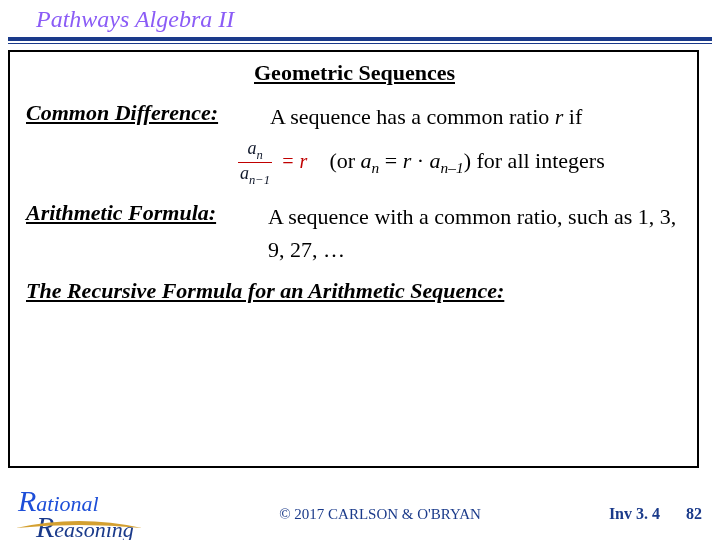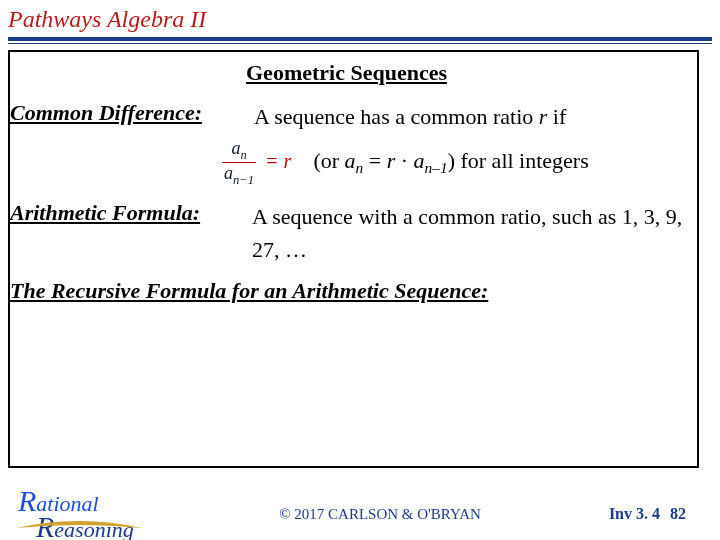--- a/index.html
+++ b/index.html
@@ -8,39 +8,40 @@
     height: 540px;
     background: #fff;
     font-family: "Times New Roman", Times, serif;
     position: relative;
     overflow: hidden;
   }
   .header {
     padding: 6px 8px 2px 8px;
   }
   .title {
-    color: #b91c1c;
+    color: #8b5cf6;
     font-style: italic;
     font-size: 24px;
     font-weight: normal;
+    margin-left: 28px;
   }
   .rule-thick {
     height: 4px;
     background: #1a3a8a;
     margin: 2px 8px 0 8px;
   }
   .rule-thin {
     height: 1px;
     background: #1a3a8a;
     margin: 2px 8px 0 8px;
   }
   .content-box {
     border: 2px solid #000;
     margin: 6px 21px 0 8px;
-    padding: 8px 14px 10px 0;
+    padding: 8px 14px 10px 16px;
     height: 418px;
   }
   .section-title {
     text-align: center;
     font-size: 22px;
     font-weight: bold;
     text-decoration: underline;
     margin-bottom: 14px;
   }
   .def-row {
@@ -151,21 +152,21 @@
     color: #1a3a8a;
     font-weight: bold;
     font-size: 16px;
   }
   .pagenum {
     width: 60px;
     text-align: right;
     color: #1a3a8a;
     font-weight: bold;
     font-size: 16px;
-    padding-right: 34px;
+    padding-right: 18px;
   }
 </style>
 </head>
 <body>
 
 <div class="header">
   <div class="title">Pathways Algebra II</div>
 </div>
 <div class="rule-thick"></div>
 <div class="rule-thin"></div>

